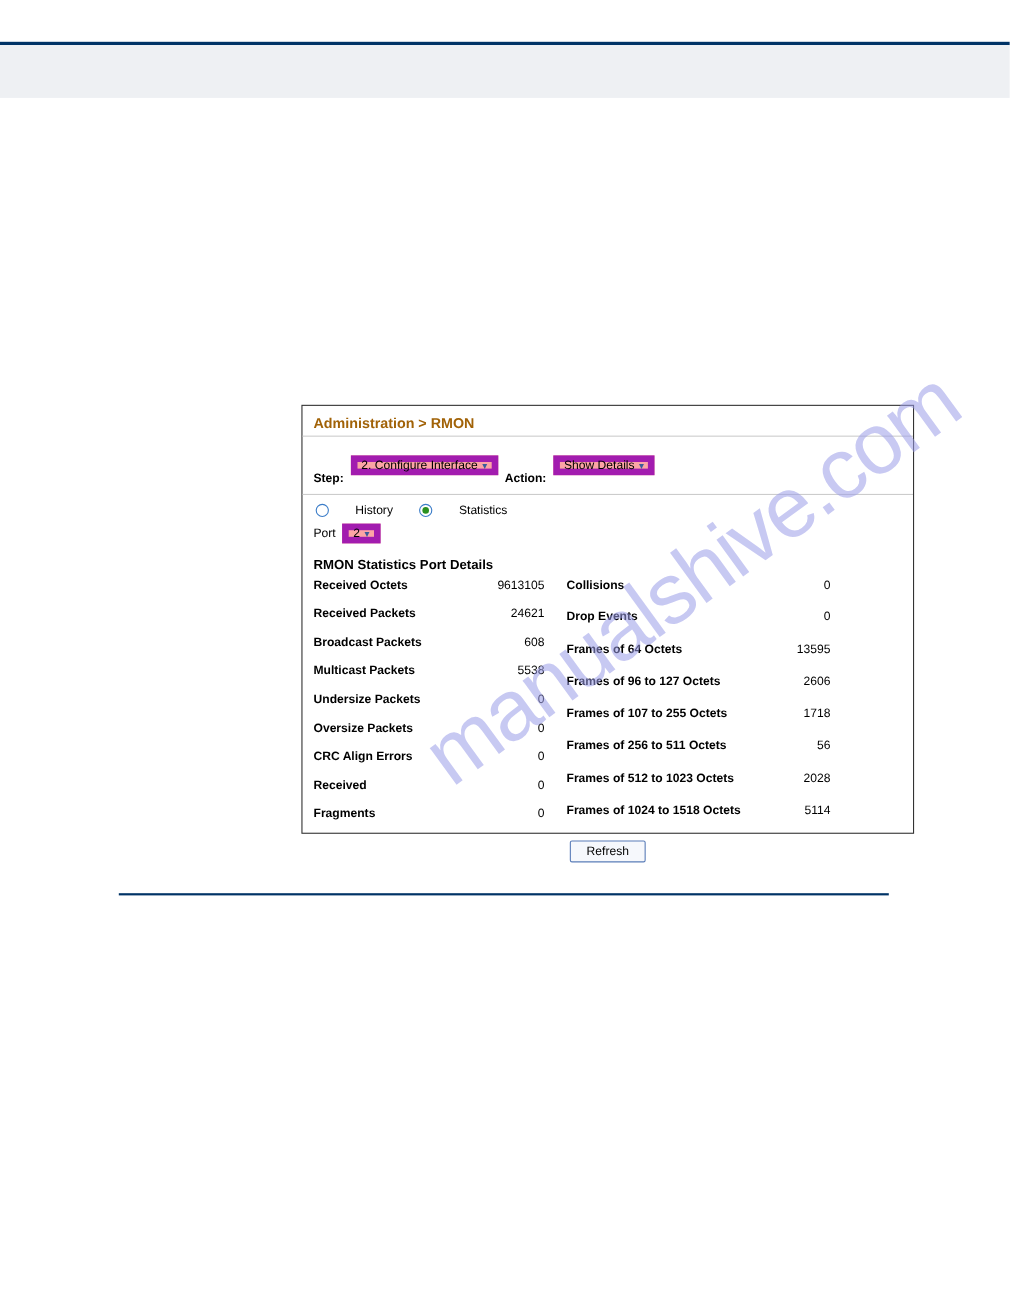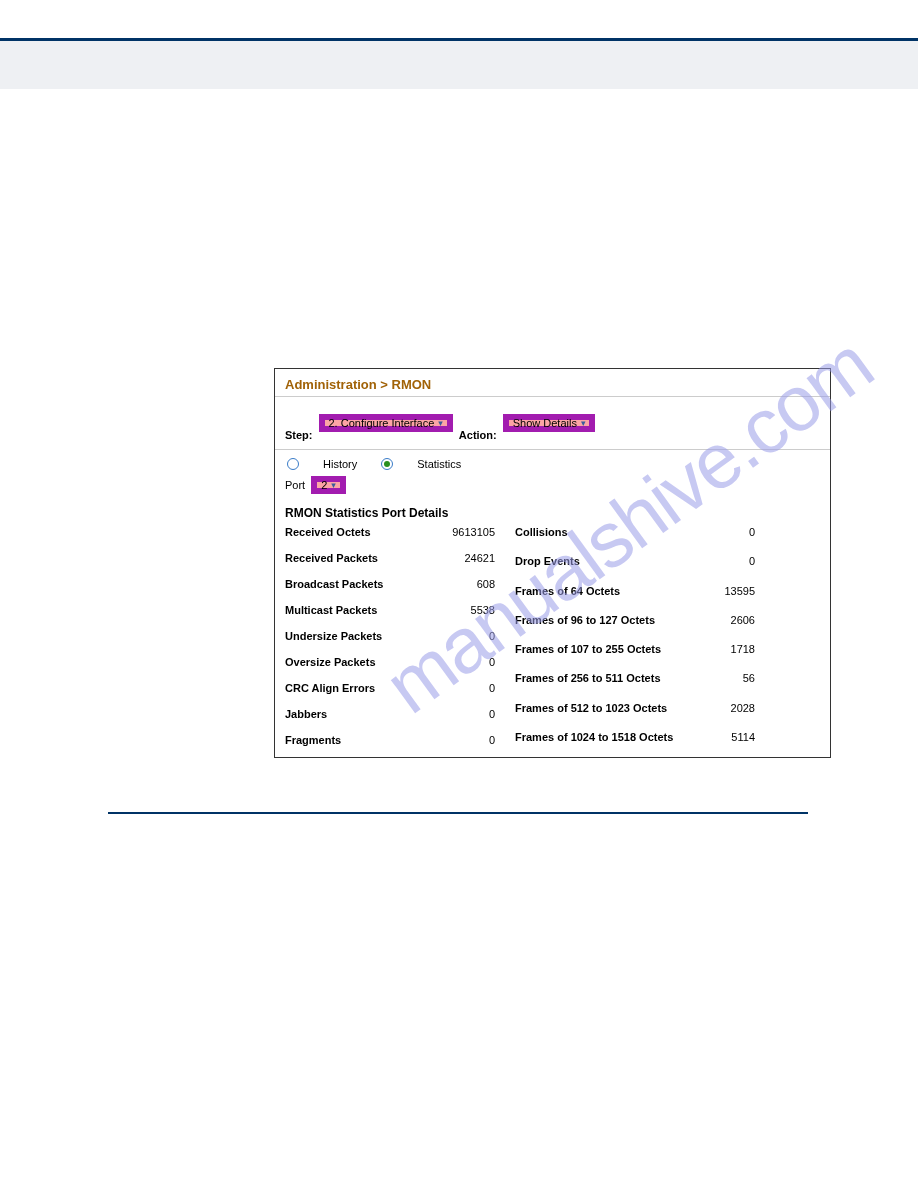--- a/index.html
+++ b/index.html
@@ -198,21 +198,21 @@
       <span class="label">Broadcast Packets</span>
         <span class="val">608</span>
       <span class="label">Multicast Packets</span>
         <span class="val">5538</span>
       <span class="label">Undersize Packets</span>
         <span class="val">0</span>
       <span class="label">Oversize Packets</span>
         <span class="val">0</span>
       <span class="label">CRC Align Errors</span>
         <span class="val">0</span>
-      <span class="label">Jabbers</span>
+      <span class="label">Received</span>
         <span class="val">0</span>
       <span class="label">Fragments</span>
         <span class="val">0</span>
     </div>
     <div class="stats-col right">
       <span class="label">Collisions</span>
         <span class="val">0</span>
       <span class="label">Drop Events</span>
         <span class="val">0</span>
       <span class="label">Frames of 64 Octets</span>
@@ -223,15 +223,18 @@
         <span class="val">1718</span>
       <span class="label">Frames of 256 to 511 Octets</span>
         <span class="val">56</span>
       <span class="label">Frames of 512 to 1023 Octets</span>
         <span class="val">2028</span>
       <span class="label">Frames of 1024 to 1518 Octets</span>
         <span class="val">5114</span>
     </div>
   </div>
 
+  <div class="refresh-row">
+    <span class="refresh-btn">Refresh</span>
+  </div>
 </div>
 
 <div class="bottom-border"></div>
 
 </body></html>

